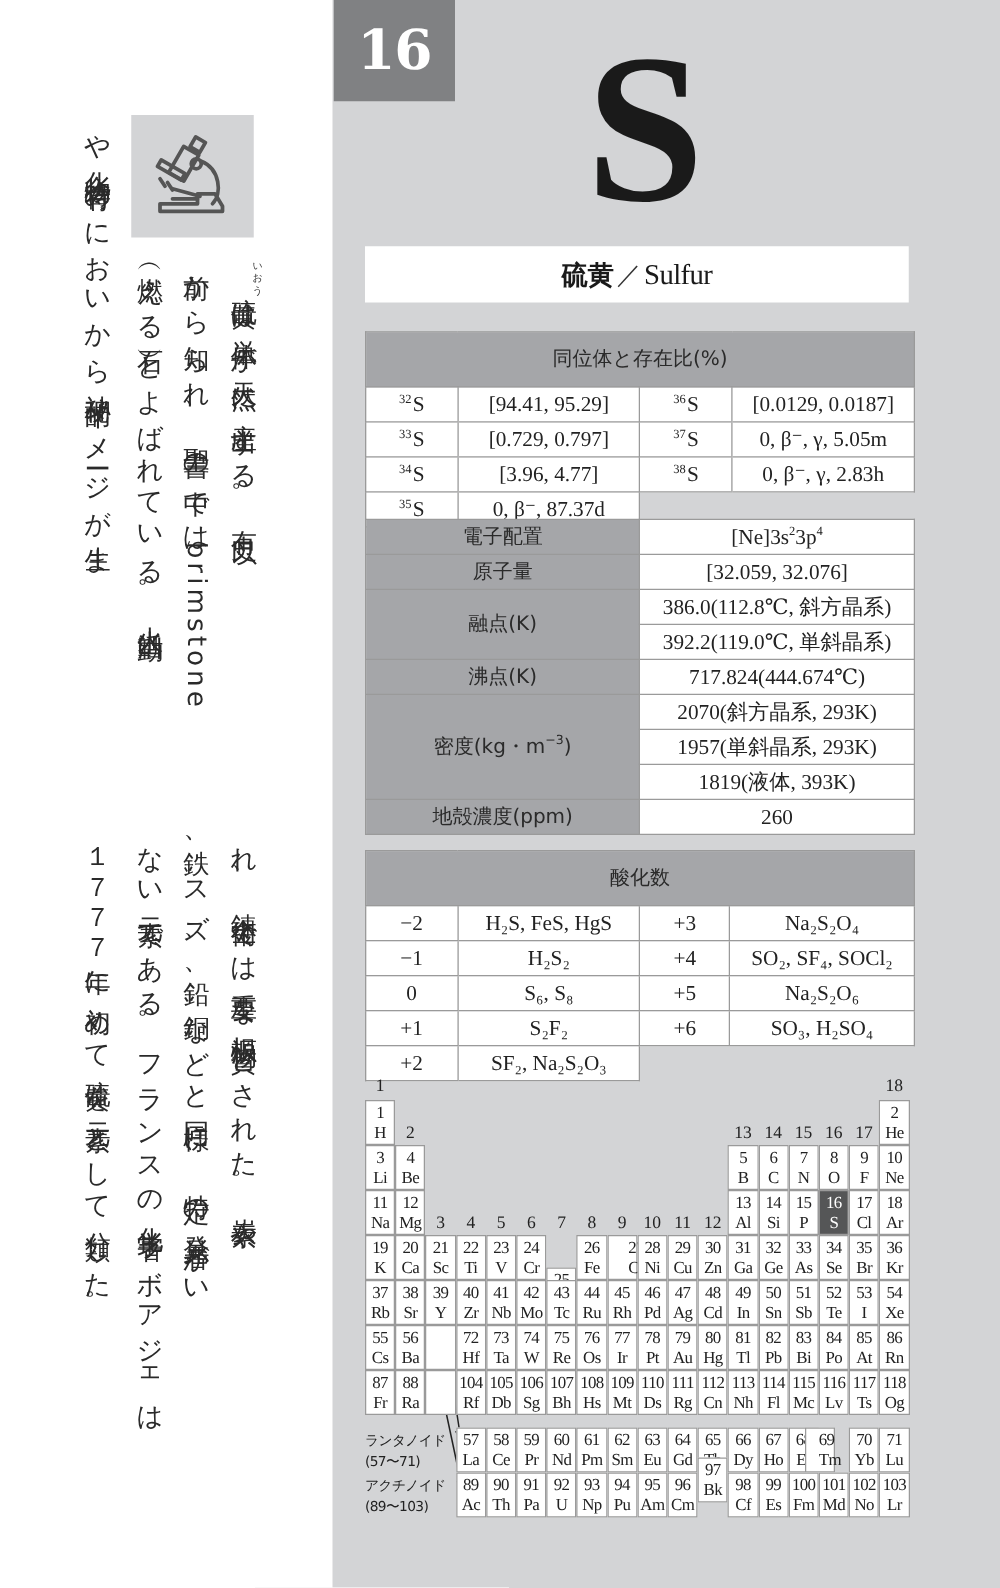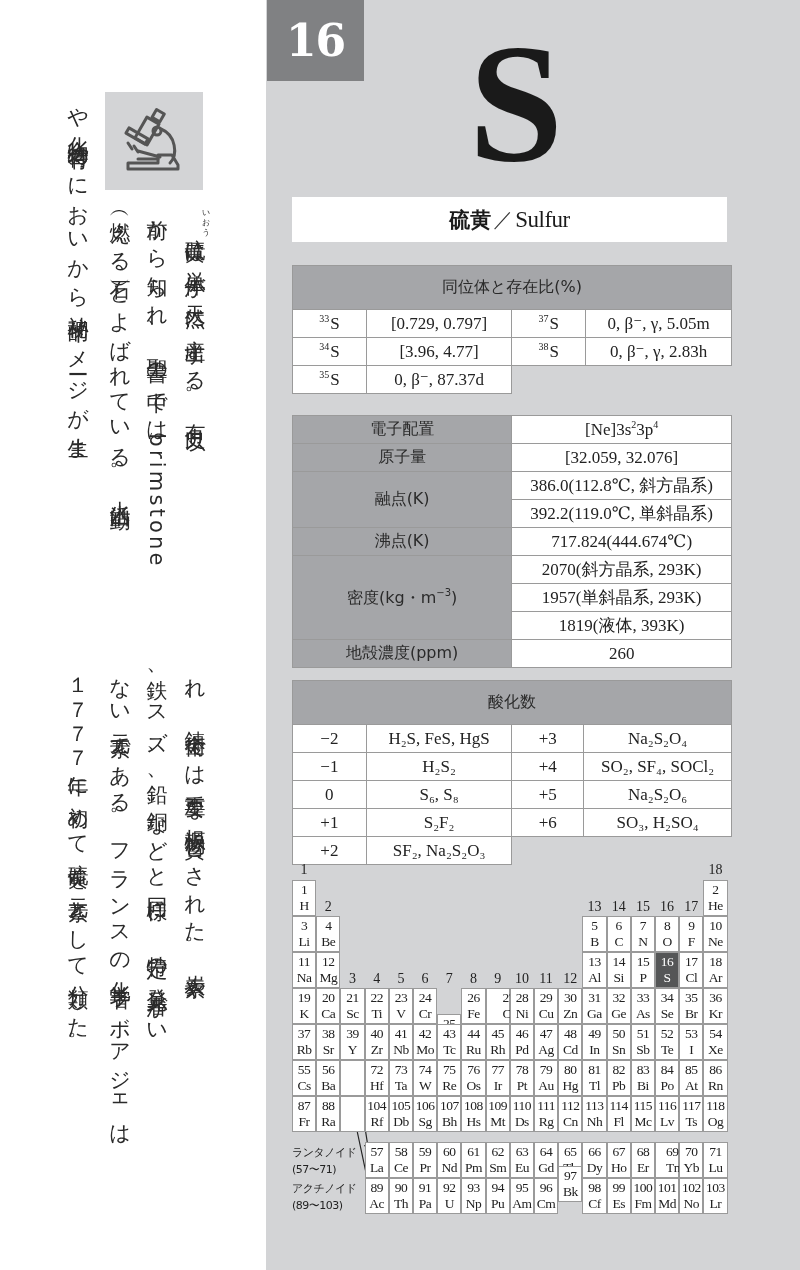--- a/index.html
+++ b/index.html
@@ -84,20 +84,26 @@
     <colgroup>
         <col style="width:74px">
         <col style="width:146px">
         <col style="width:74px">
         <col style="width:146px">
       </colgroup>
     <tbody>
         <tr>
           <th class="hdr" colspan="4">同位体と存在比(%)</th>
         </tr>
+    <tr style="height:28px">
+      <td class="dotted-r"><sup class="iso">32</sup><span>S</span></td>
+      <td>[94.41, 95.29]</td>
+      <td class="dotted-r"><sup class="iso">36</sup><span>S</span></td>
+      <td>[0.0129, 0.0187]</td>
+    </tr>
     <tr style="height:28px">
       <td class="dotted-r"><sup class="iso">33</sup><span>S</span></td>
       <td>[0.729, 0.797]</td>
       <td class="dotted-r"><sup class="iso">37</sup><span>S</span></td>
       <td>0, β⁻, γ, 5.05m</td>
     </tr>
     <tr style="height:28px">
       <td class="dotted-r"><sup class="iso">34</sup><span>S</span></td>
       <td>[3.96, 4.77]</td>
       <td class="dotted-r"><sup class="iso">38</sup><span>S</span></td>
@@ -630,21 +636,21 @@
         <span>Dy</span>
       </div>
       <div class="cell" style="left: 314.6px; top: 280px;">
         <span>67</span>
         <span>Ho</span>
       </div>
       <div class="cell" style="left: 338.8px; top: 280px;">
         <span>68</span>
         <span>Er</span>
       </div>
-      <div class="cell" style="left: 363px; top: 280px; padding-left: 10px;">
+      <div class="cell" style="left: 352px; top: 280px; padding-left: 10px;">
         <span>69</span>
         <span>Tm</span>
       </div>
       <div class="cell" style="left: 387.2px; top: 280px;">
         <span>70</span>
         <span>Yb</span>
       </div>
       <div class="cell" style="left: 411.4px; top: 280px;">
         <span>71</span>
         <span>Lu</span>

